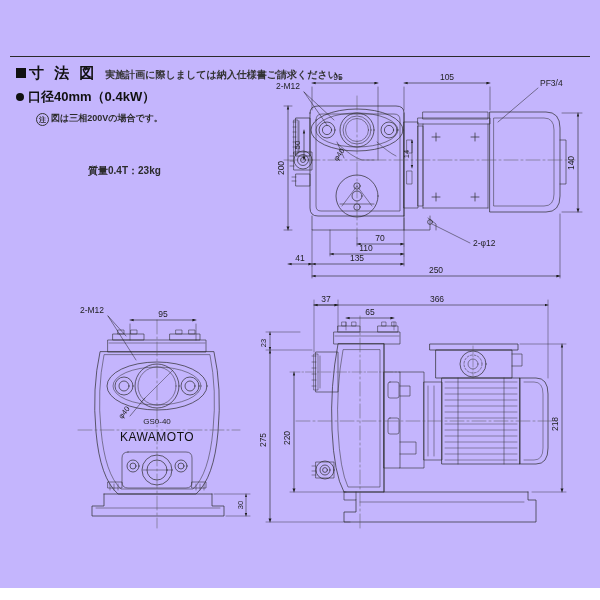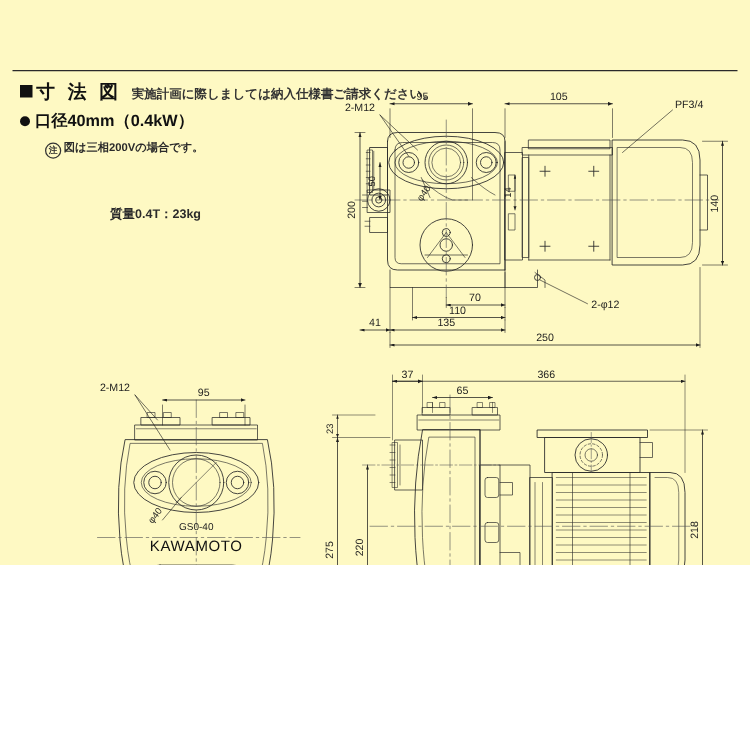--- a/index.html
+++ b/index.html
@@ -7,22 +7,22 @@
     margin: 0;
     padding: 0;
     background: #ffffff;
   }
   body {
     font-family: "Liberation Sans", sans-serif;
   }
   #page {
     position: relative;
     width: 600px;
-    height: 452px;
-    background: #fef9c3;
+    height: 588px;
+    background: #c4b5fd;
     overflow: hidden;
   }
   .rule {
     position: absolute;
     background: #1a1a1a;
   }
   
   .hdr-rule {
     left: 10px;
     top: 56px;

